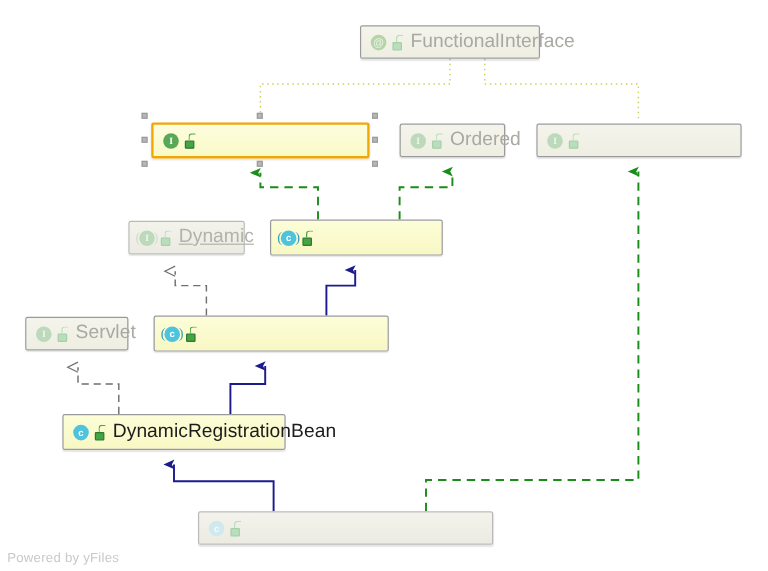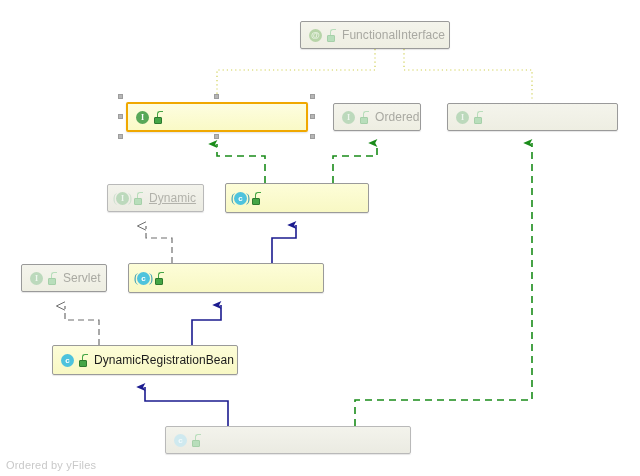--- a/index.html
+++ b/index.html
@@ -46,21 +46,21 @@
   .node.selected {
     border: 2px solid #f0a800;
     background: linear-gradient(to bottom, #fdfde0 0%, #fafac6 100%);
     box-shadow: 0 1px 2px rgba(0,0,0,0.12);
   }
   .node.dim {
     background: linear-gradient(to bottom, #f3f3ec 0%, #ebebe2 100%);
     border-color: #b9b9b9;
   }
   .node-label {
-    font-size: 12px;
+    font-size: 16px;
     color: #1c1c1c;
     letter-spacing: 0.05px;
   }
   .node.dim .node-label,
   .node.plain .node-label {
     color: #a9a9a2;
   }
   .node.dim.greyer .node-label {
     color: #b2b2ab;
     text-decoration: underline;
@@ -333,15 +333,15 @@
   <div class="node dim" style="left:165px; top:426px; width:246px; height:28px;">
     <span class="type-icon klass faded">
       <span class="disc">c</span>
     </span>
     <span class="lock-icon faded">
       <span class="shackle"></span>
         <span class="body"></span>
     </span>
   </div>
 
-  <div id="watermark">Ordered by yFiles</div>
+  <div id="watermark">Powered by yFiles</div>
 
 </div>
 
 </body></html>

